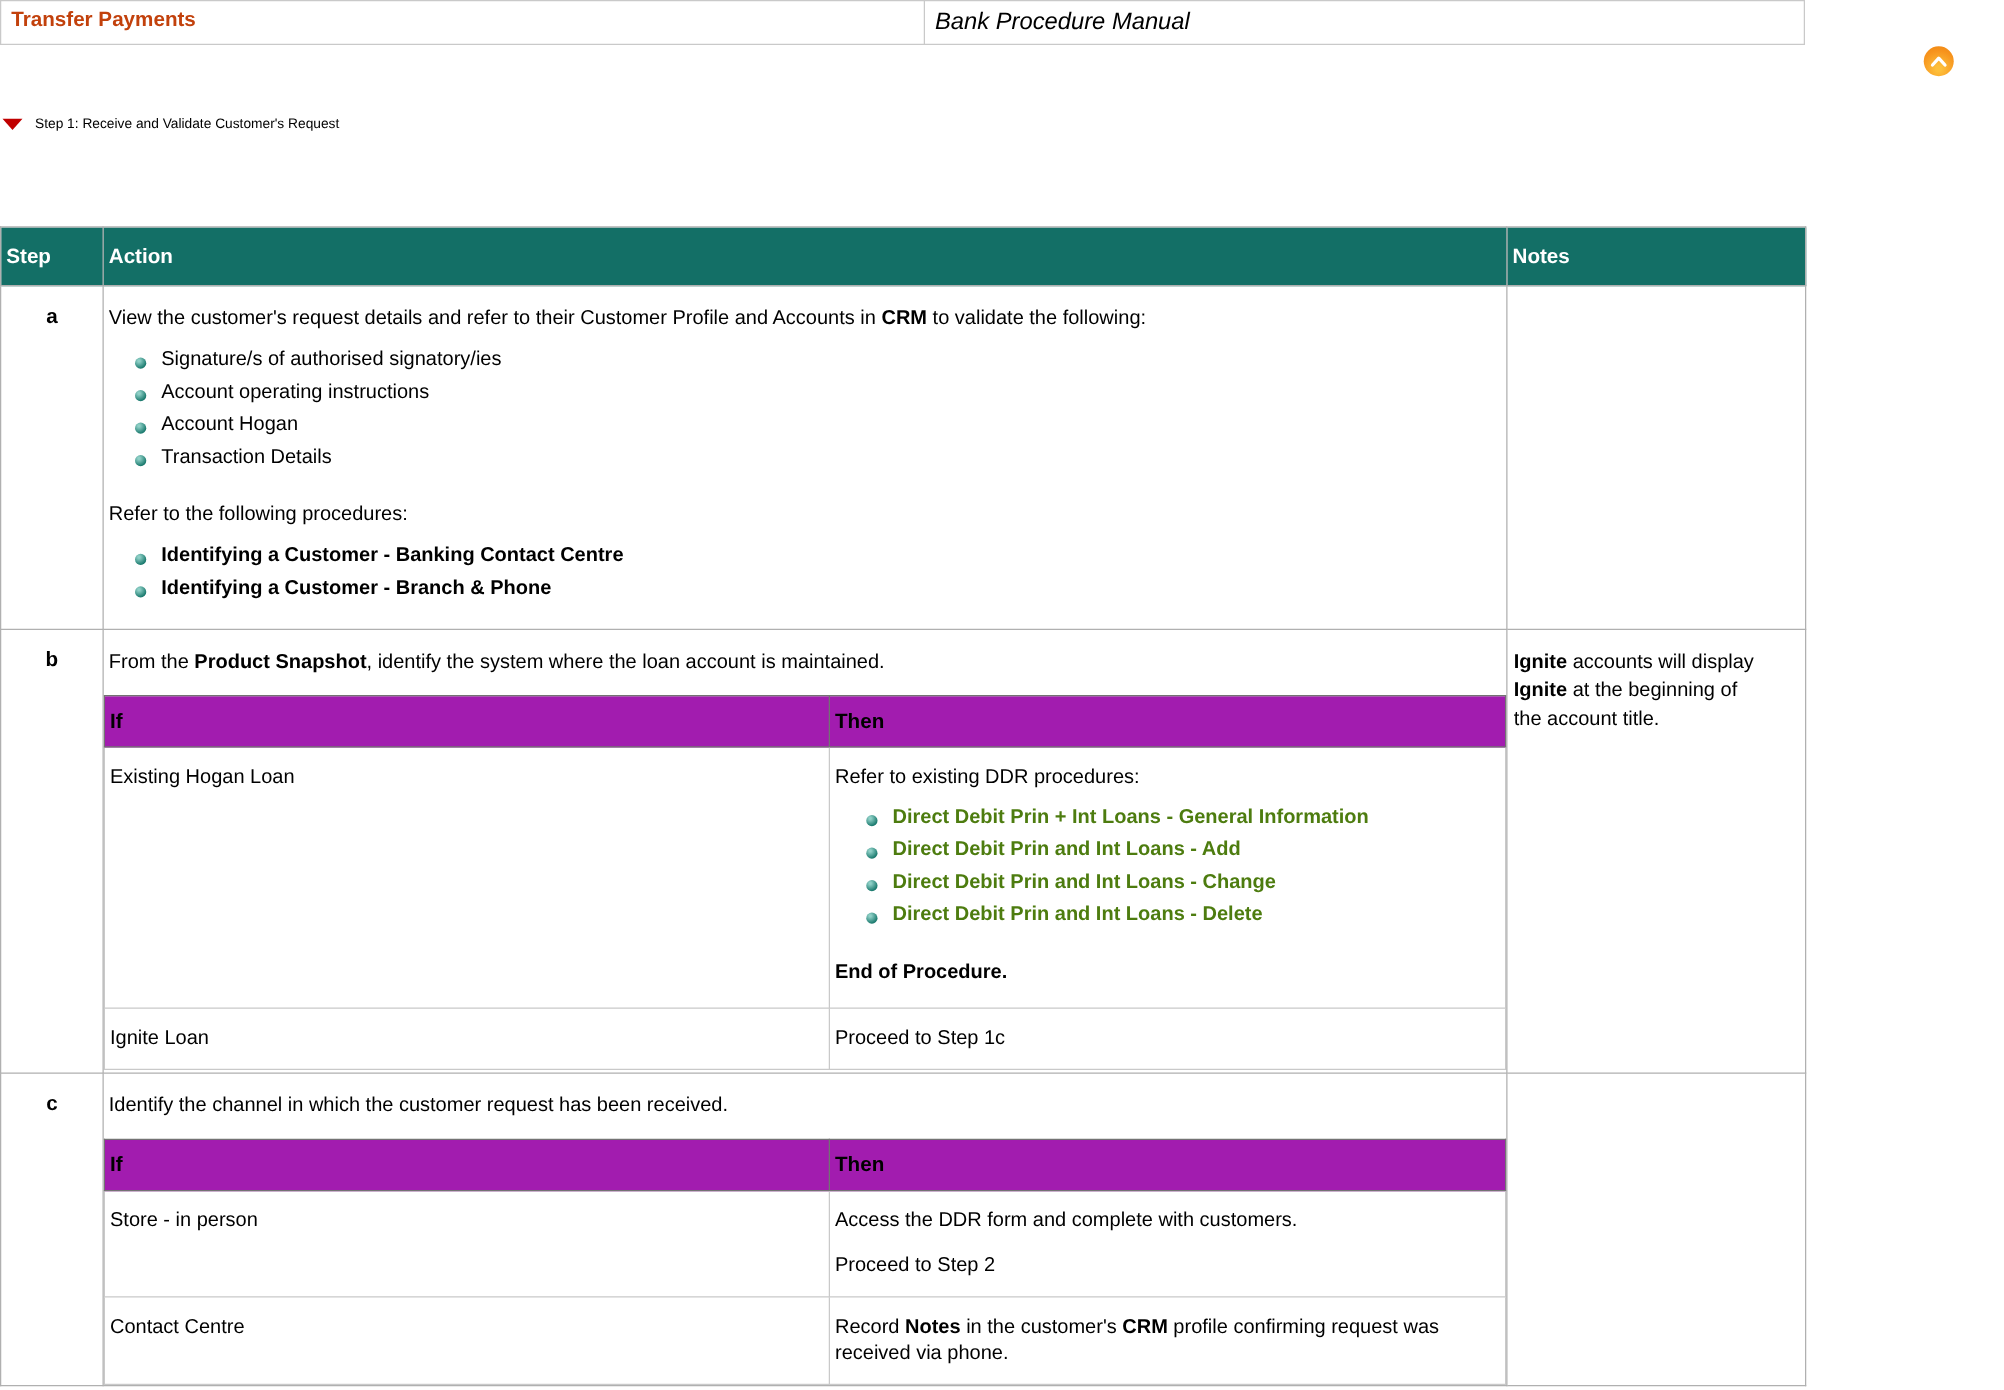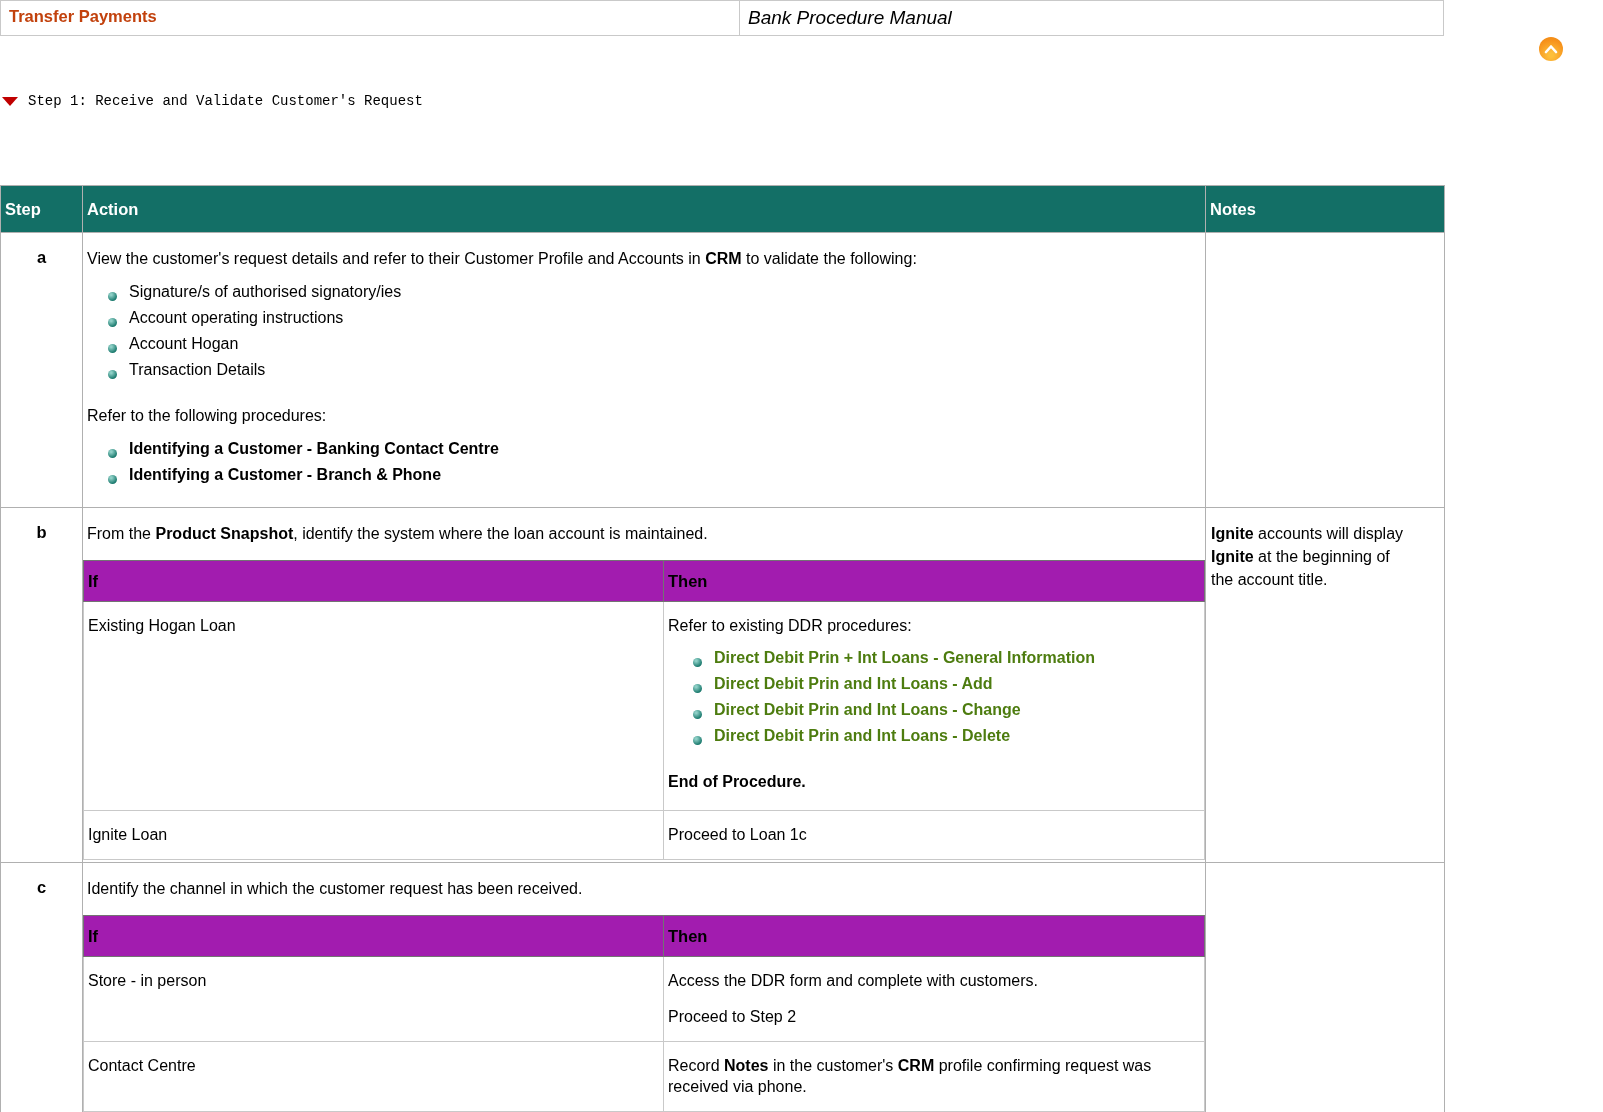--- a/index.html
+++ b/index.html
@@ -22,21 +22,21 @@
     background:radial-gradient(circle at 50% 75%,#fdbf3b 10%,#f7941d 65%,#ef8410);
     display:flex;align-items:center;justify-content:center;cursor:pointer;
   }
 
   
   .section-row{margin:57px 0 0 2px;display:flex;align-items:center;}
   .tri-down{
     width:0;height:0;border-left:8px solid transparent;border-right:8px solid transparent;
     border-top:9px solid #c00000;margin-right:10px;display:inline-block;cursor:pointer;
   }
-  .section-title{font-size:14px;font-family:Liberation Mono, monospace;}
+  .section-title{font-size:11px;}
 
   
   .main-tbl{border-collapse:collapse;width:1444px;margin-top:76px;table-layout:fixed;}
   .c-step{width:82px;}
   .c-action{width:1123px;}
   .c-notes{width:239px;}
   .main-tbl th,.main-tbl td{border:1px solid #b0b0b0;vertical-align:top;}
   .hdr th{
     background:#136f66;color:#fff;text-align:left;font-weight:bold;
     height:46px;padding:0 4px;vertical-align:middle;font-size:16.5px;
@@ -45,21 +45,21 @@
   .action{padding:0;}
   .pad-b{padding-bottom:16px;}
   .pad-b-sm{padding-bottom:2px;}
   .notes{padding:14px 36px 14px 5px;line-height:23px;}
 
   
   .para{margin:15px 4px 0 4px;line-height:21px;}
   .mt-lg{margin-top:26px;}
   .bold{font-weight:bold;}
   .bullets{margin:13px 0 0 25px;}
-  .bullet-item{display:flex;align-items:flex-end;margin-bottom:7px;line-height:19px;}
+  .bullet-item{display:flex;align-items:center;margin-bottom:7px;line-height:19px;}
   .bullet-dot{
     flex:0 0 9px;width:9px;height:9px;border-radius:50%;
     background:radial-gradient(circle at 35% 30%,#8ecfc6 10%,#1d7c70 70%,#0e5d54);
     margin:5px 12px 0 0;
   }
   .proc-link{color:#4d7c0f;font-weight:bold;text-decoration:none;cursor:pointer;}
 
   
   .ifthen{border-collapse:collapse;width:100%;margin-top:16px;table-layout:fixed;}
   .ifthen td{border:1px solid #c9c9c9;vertical-align:top;}
@@ -193,21 +193,21 @@
                       </div>
               </div>
               <p class="para bold mt-lg">End of Procedure.</p>
             </td>
           </tr>
           <tr>
             <td class="it-cell">
               <p class="para">Ignite Loan</p>
             </td>
             <td class="it-cell">
-              <p class="para">Proceed to Loan 1c</p>
+              <p class="para">Proceed to Step 1c</p>
             </td>
           </tr>
         </tbody>
             </table>
       </td>
       <td class="notes"><span class="bold">Ignite</span><span> accounts will display </span><span class="bold">Ignite</span><span> at the beginning of the account title.</span></td>
     </tr>
 
     <tr>
       <td class="step">c</td>

